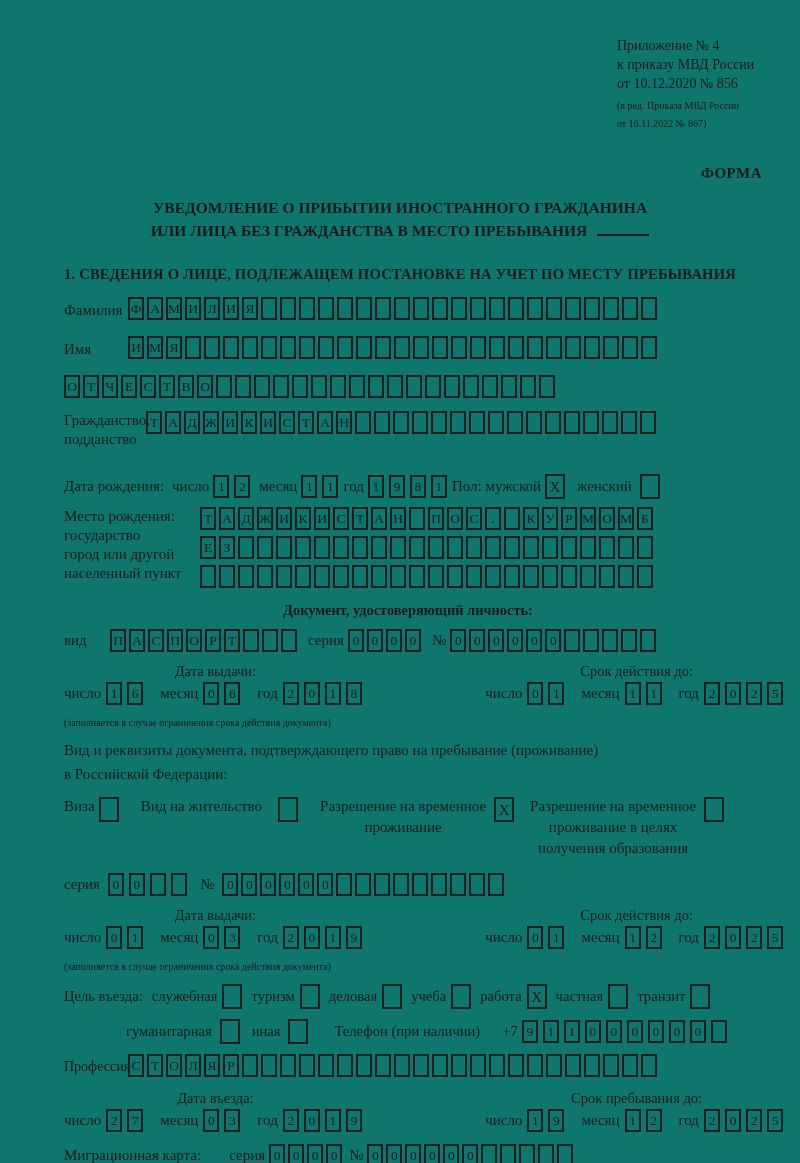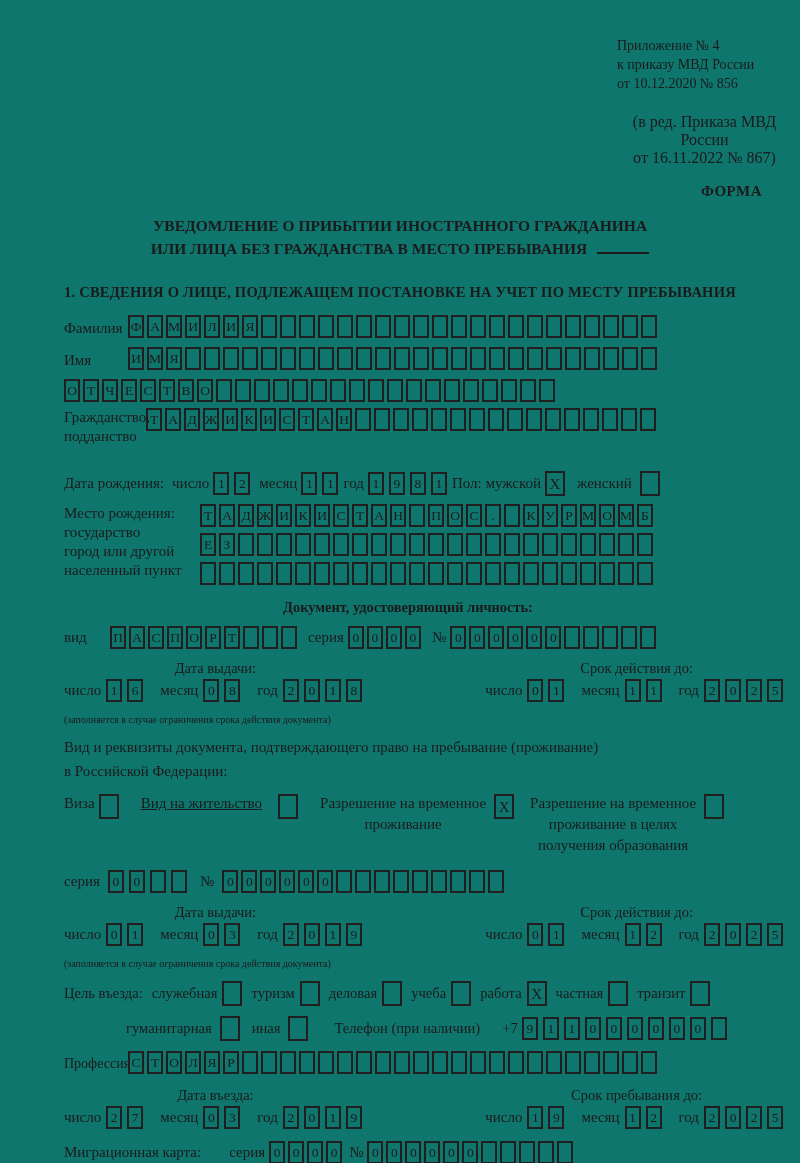--- a/index.html
+++ b/index.html
@@ -2,30 +2,30 @@
 <html><head>
 <meta charset="utf-8">
 <style>
   * { margin:0; padding:0; box-sizing:border-box; }
   html,body { background:#ffffff; }
   body { font-family:"Liberation Serif","DejaVu Serif",serif; color:#1a1a1a; }
   .page { width:800px; height:1163px; background:#0f766e; padding:36px 8px 0 64px; overflow:hidden; position:relative; }
 
   
   .header-note { margin-left:553px; font-size:14px; line-height:19px; }
-  .header-note .sub { margin-top:20px; font-size:16px; line-height:18px;text-align:center; }
-  .forma { text-align:right; padding-right:30px; font-weight:bold; font-size:15px; margin-top:16px; letter-spacing:0.5px; }
+  .header-note .sub { margin-top:4px; font-size:10px; line-height:18px; }
+  .forma { text-align:right; padding-right:30px; font-weight:bold; font-size:15px; margin-top:32px; letter-spacing:0.5px; }
 
   
   .title { text-align:center; font-weight:bold; font-size:15.5px; line-height:23px; margin-top:14px; margin-right:56px; }
   .title-blank { display:inline-block; width:52px; border-bottom:2px solid #1a1a1a; height:13px; margin-left:10px; }
   .section-heading { font-weight:bold; font-size:14.6px; margin-top:24px; letter-spacing:0.2px; }
 
   
-  .row { display:flex; align-items:flex-start; margin-top:6px; }
+  .row { display:flex; align-items:flex-start; margin-top:13px; }
   .lbl { font-size:15px; line-height:26px; flex-shrink:0; white-space:nowrap; }
   .lbl.multi { line-height:19px; }
   .lbl.multi div { white-space:nowrap; }
 
   
   .cells { display:flex; flex-wrap:nowrap; }
   .cell { display:inline-block; width:16px; height:23px; border:2px solid #1f1f1f; margin-right:3px; text-align:center;
           font-size:13.5px; line-height:20px; font-family:"Liberation Serif",serif; flex-shrink:0; }
   .cells.sp .cell { margin-right:5px; }
   .cellcol .cells { margin-bottom:6px; }
@@ -427,21 +427,21 @@
   <div class="intro">
     <div>Вид и реквизиты документа, подтверждающего право на пребывание (проживание)</div>
     <div>в Российской Федерации:</div>
   </div>
 
   <div class="cb-band">
     <div class="cb-item">
       <span class="cb-lbl">Виза</span>
       <span class="cb" style="margin-left:4px;"></span>
     </div>
-    <div class="cb-item" style="margin-left:22px;text-decoration:underline;">
+    <div class="cb-item" style="margin-left:22px;">
       <span class="cb-lbl">Вид на жительство</span>
       <span class="cb" style="margin-left:16px;"></span>
     </div>
     <div class="cb-item" style="margin-left:22px;">
       <span class="cb-lbl center">
         <div>Разрешение на временное</div>
         <div>проживание</div>
       </span>
       <span class="cb">X</span>
     </div>

